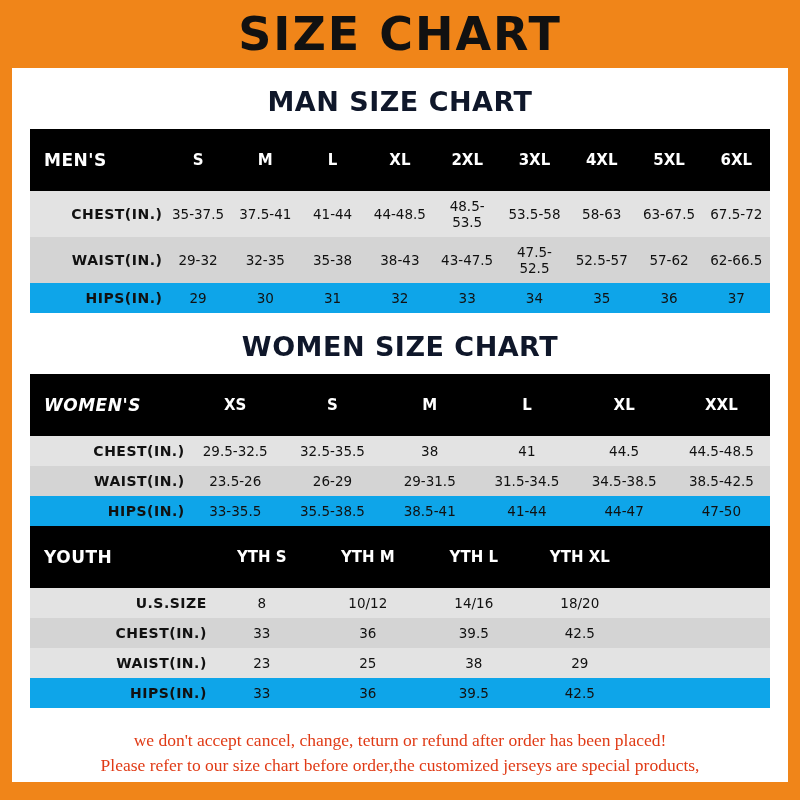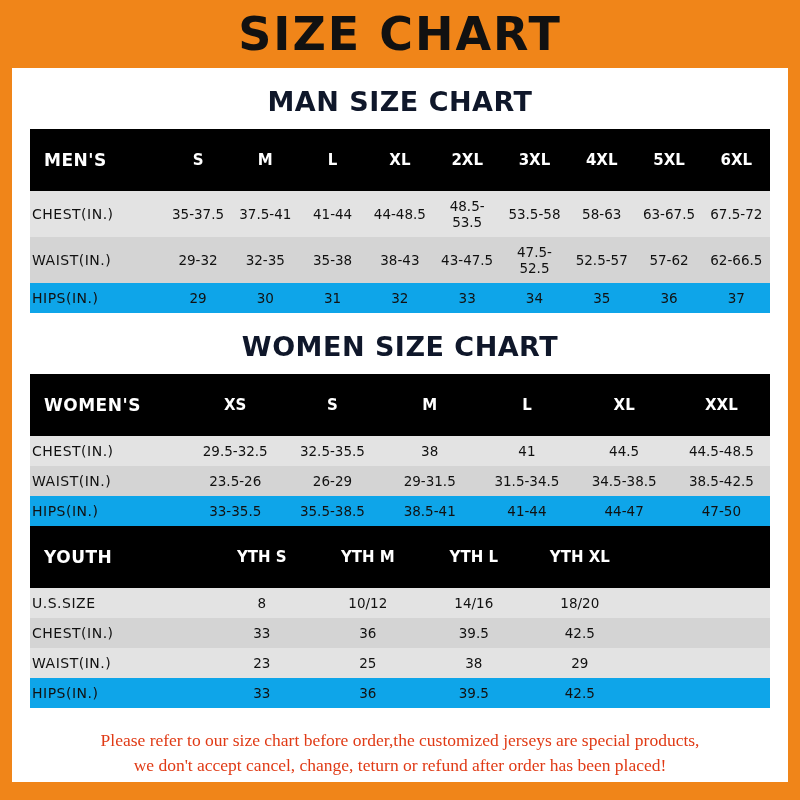--- a/index.html
+++ b/index.html
@@ -70,29 +70,30 @@
     letter-spacing: 0.5px;
   }
   table.size-table tbody td {
     font-size: 13.5px;
     color: #111;
     padding: 7px 2px;
     text-align: center;
   }
   table.size-table tbody td.rowhead {
     font-size: 14px;
-    text-align: left;
+    text-align: right;
     letter-spacing: 0.5px;
+    font-weight: bold;
   }
   tr.band-a td { background: #e3e3e3; }
   tr.band-b td { background: #d4d4d4; }
   tr.band-c td { background: #0ea5e9; }
 
   .men-col-0 { width: 16%; }
-  .women-col-0 { width: 19%; }
+  .women-col-0 { width: 19%; font-style: italic; }
   .youth-col-0 { width: 22%; }
   .youth-spacer { width: 18%; }
 
   .footer-note {
     margin-top: 20px;
     padding: 0 10px;
     text-align: center;
     color: #e03a15;
     font-size: 17.5px;
     line-height: 1.45;
@@ -259,20 +260,20 @@
           <td>33</td>
           <td>36</td>
           <td>39.5</td>
           <td>42.5</td>
           <td></td>
         </tr>
       </tbody>
     </table>
 
     <div class="footer-note">
+      <div>we don't accept cancel, change, teturn or refund after order has been placed!</div>
       <div>Please refer to our size chart before order,the customized jerseys are special products,</div>
-      <div>we don't accept cancel, change, teturn or refund after order has been placed!</div>
     </div>
 
   </div>
 
   <div class="bottom-bar"></div>
 </div>
 
 </body></html>

